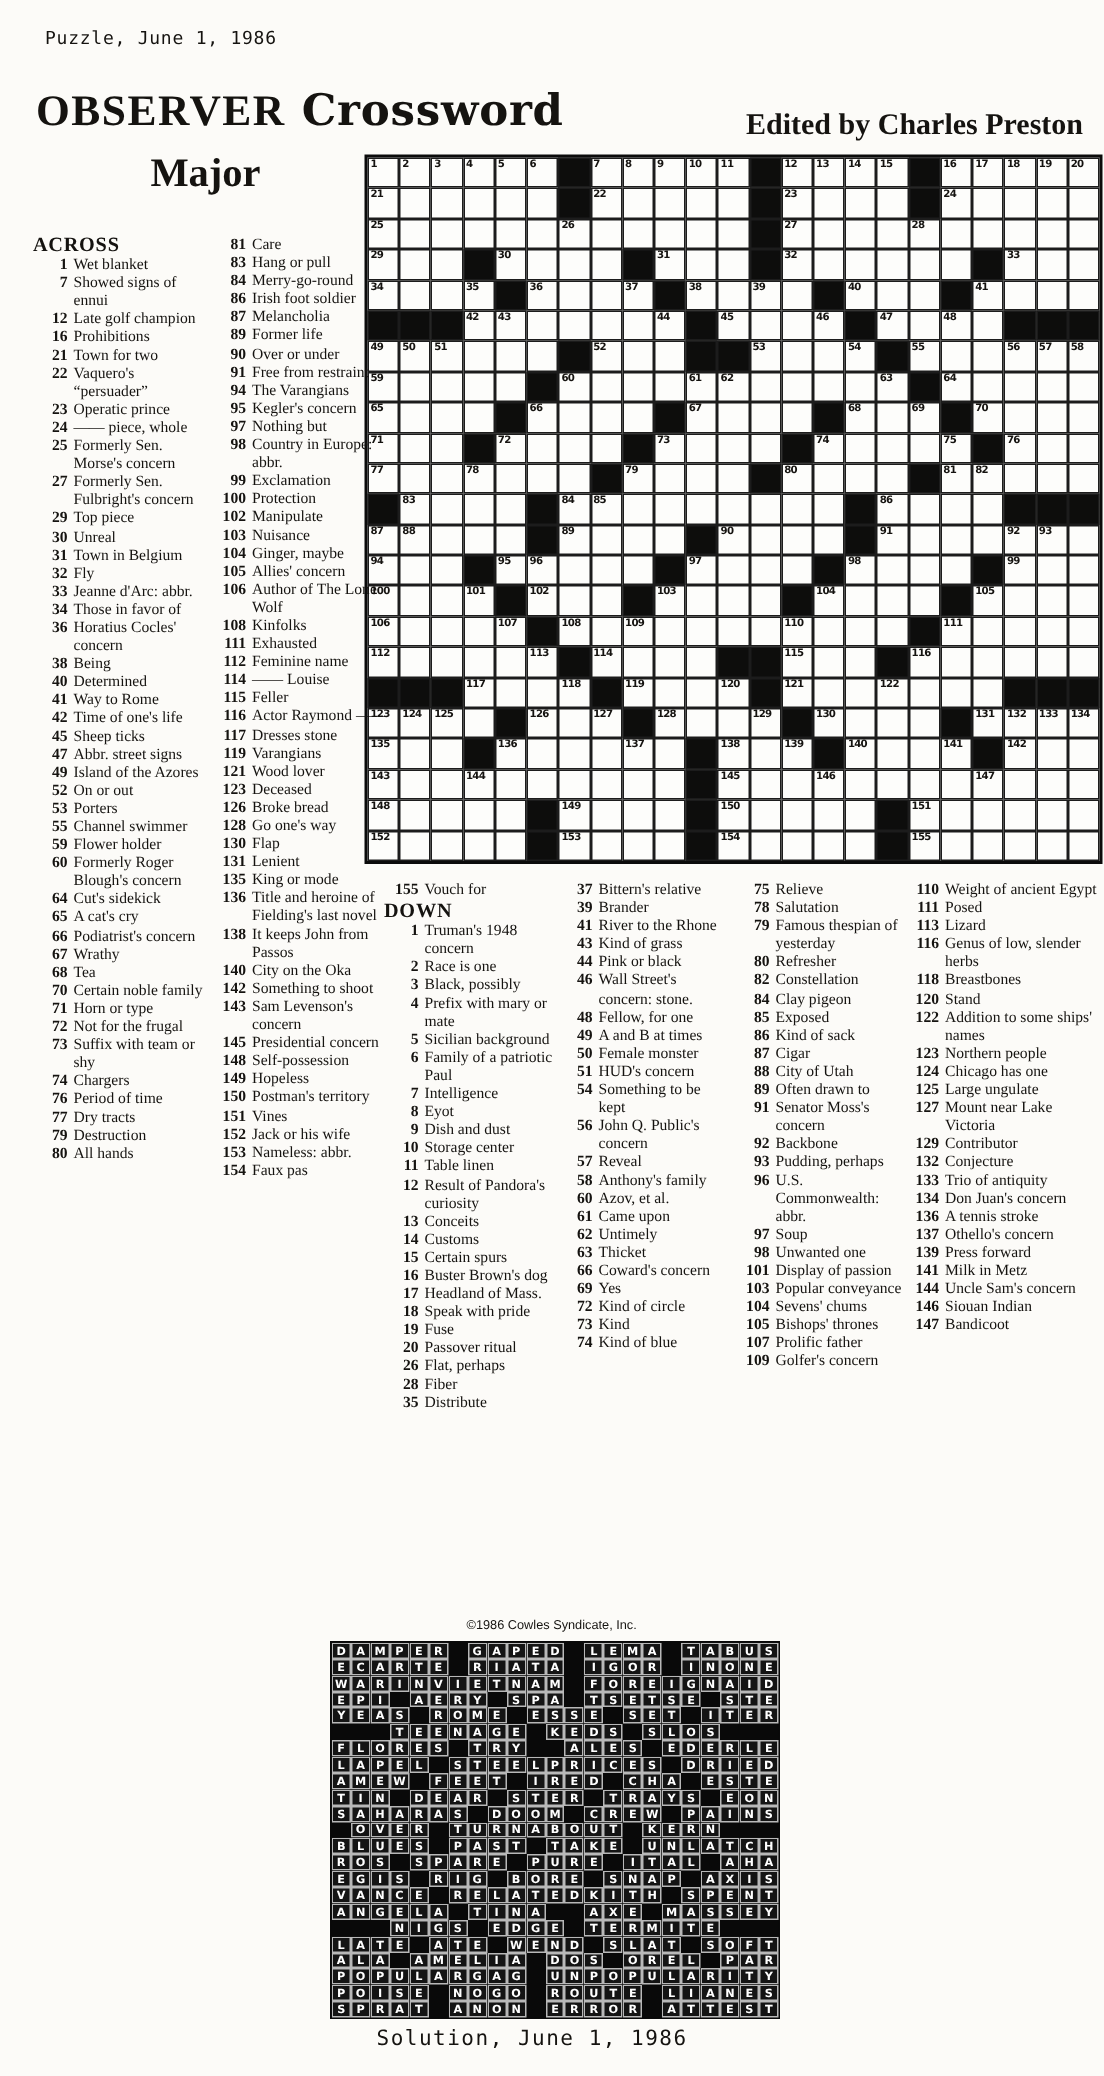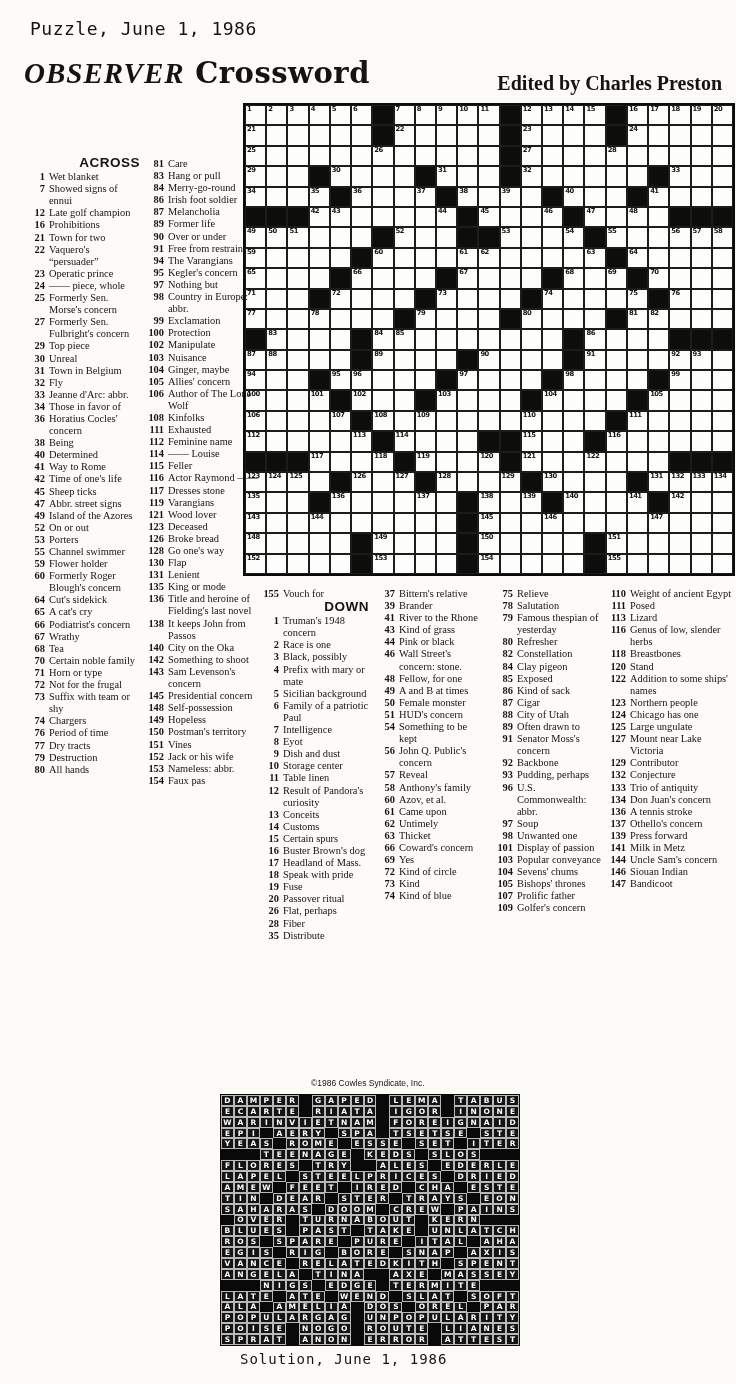--- a/index.html
+++ b/index.html
@@ -1,31 +1,31 @@
 <!DOCTYPE html>
 <html><head>
 <meta charset="utf-8">
 <style>
   html,body{margin:0;padding:0}
   body{width:736px;height:1384px;position:relative;background:#fcfbf8;color:#151310;
        font-family:"Liberation Serif",serif;-webkit-font-smoothing:antialiased;overflow:hidden}
   .abs{position:absolute}
-  .dateline{font-family:"DejaVu Sans Mono",monospace;font-size:18px;letter-spacing:.5px}
+  .dateline{font-family:"DejaVu Sans Mono",monospace;font-size:12px;letter-spacing:.5px}
   .brand{font-size:29px;font-weight:bold;white-space:nowrap}
-  .brand .it{font-style:italic;font-family:"Liberation Serif",serif;letter-spacing:1px}
+  .brand .it{font-family:"Liberation Serif",serif;letter-spacing:1px}
   .brand .bd{font-family:"DejaVu Serif",serif;letter-spacing:.5px}
   .editedby{font-size:20px;font-weight:bold;font-family:"Liberation Serif",serif}
   .bigtitle{font-size:27px;font-weight:bold;text-align:center;line-height:1.12;
             font-family:"Liberation Serif",serif}
   .cluecol{font-size:10.4px;line-height:12.1px}
   .clue{display:flex}
   .cn{width:23px;flex:none;text-align:right;padding-right:4px;font-weight:bold}
   .ct{flex:1}
-  .colhead{font-family:Liberation Sans, sans-serif;font-weight:bold;font-size:13.5px;
-           text-align:right;letter-spacing:.5px;margin:1px 0 2px 0}
+  .colhead{font-family:Liberation Serif, serif;font-weight:bold;font-size:13.5px;
+           text-align:left;letter-spacing:.5px;margin:1px 0 2px 0}
   
   #grid{display:grid;grid-template-columns:repeat(23,1fr);grid-auto-rows:1fr;
         width:492px;height:473px;border:2.5px solid #0b0b0b;background:#fdfdfb;box-sizing:border-box}
   .gcell{border:1px solid #1c1c1c;position:relative;box-sizing:border-box}
   .gcell.blk{background:#0d0d0c}
   .gnum{position:absolute;top:0;left:1px;font-family:"DejaVu Sans",sans-serif;
         font-size:6.8px;font-weight:bold;line-height:7.5px;letter-spacing:-0.5px}
   
   #sol{display:grid;grid-template-columns:repeat(23,1fr);grid-auto-rows:1fr;
        width:300px;height:252px;background:#090909;border:1px solid #090909;box-sizing:border-box}
@@ -40,20 +40,21 @@
 
 <div class="abs dateline" style="left:30px;top:18px">Puzzle, June 1, 1986</div>
 
 <div class="abs brand" style="left:24px;top:56px">
   <span class="it">OBSERVER</span><span class="bd"> Crossword</span>
 </div>
 
 <div class="abs editedby" style="right:14px;top:72px">Edited by Charles Preston</div>
 
 <div class="abs bigtitle" style="left:32px;top:100px;width:210px">
+  <div>Major</div>
 </div>
 
 <div id="grid" class="abs" style="left:243px;top:103px">
     <div class="gcell">
       <span class="gnum">1</span>
     </div>
     <div class="gcell">
       <span class="gnum">2</span>
     </div>
     <div class="gcell">
@@ -2180,13 +2181,13 @@
     <div class="scell ltr">R</div>
     <div class="scell"></div>
     <div class="scell ltr">A</div>
     <div class="scell ltr">T</div>
     <div class="scell ltr">T</div>
     <div class="scell ltr">E</div>
     <div class="scell ltr">S</div>
     <div class="scell ltr">T</div>
   </div>
 
-<div class="abs caption" style="left:240px;top:1351px">Solution, June 1, 1986</div>
+<div class="abs caption" style="left:251px;top:1351px">Solution, June 1, 1986</div>
 
 </body></html>

